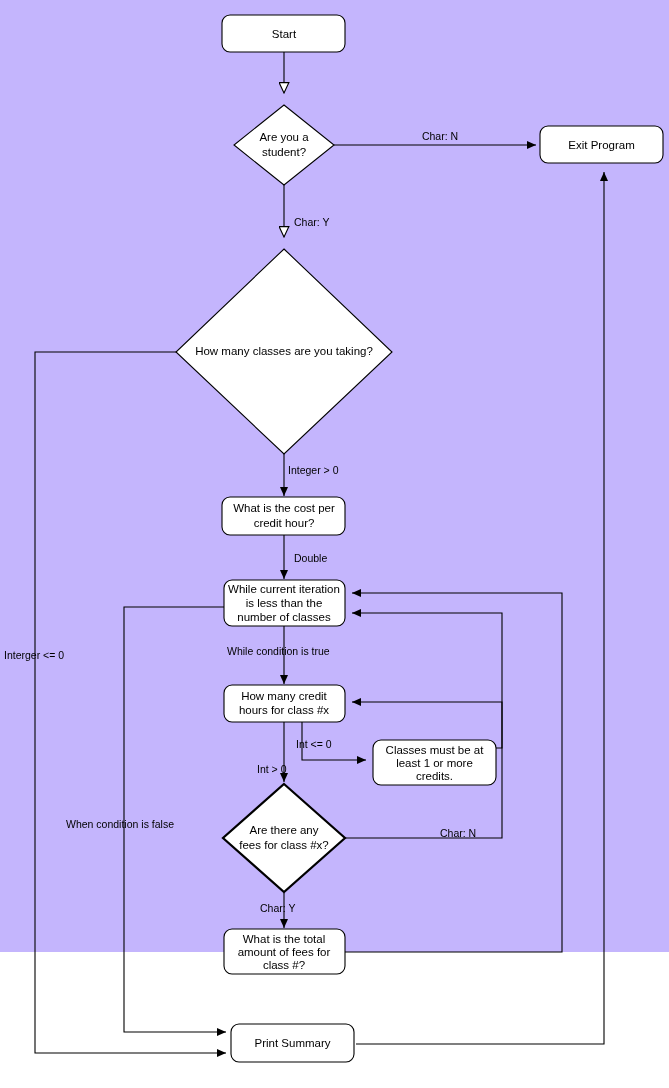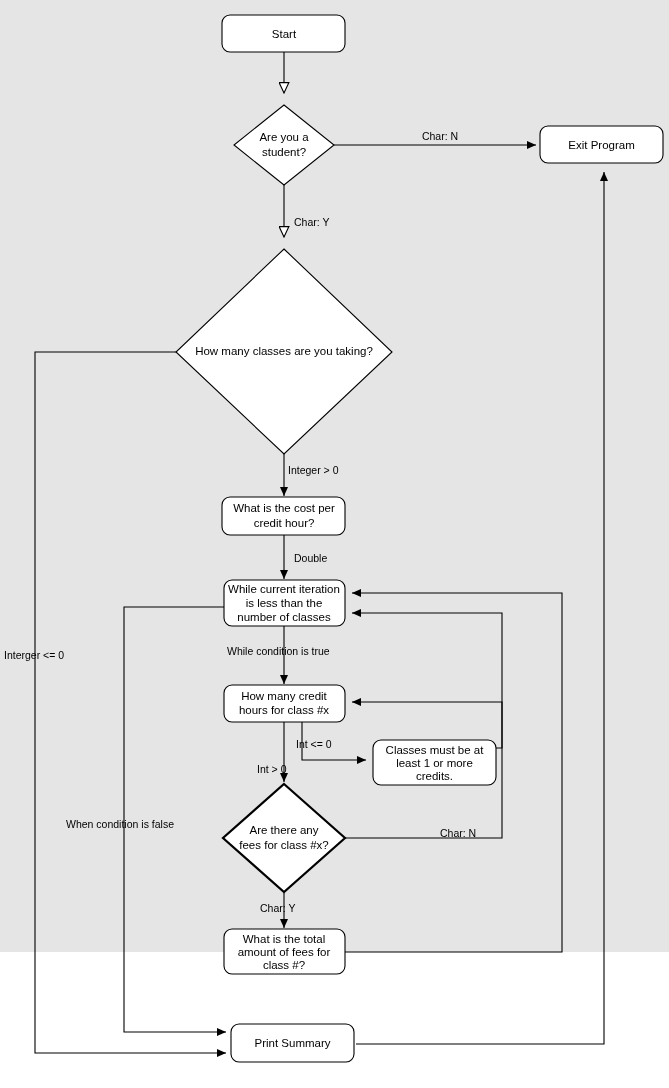--- a/index.html
+++ b/index.html
@@ -10,21 +10,21 @@
   body {
     width: 669px;
     height: 1088px;
     font-family: "Liberation Sans", sans-serif;
     overflow: hidden;
   }
   #flowchart-root {
     position: relative;
     width: 669px;
     height: 952px;
-    background: #e5e5e5;
+    background: #c4b5fd;
   }
   svg#flow {
     display: block;
     width: 669px;
     height: 1088px;
   }
   .node-shape {
     fill: #ffffff;
     stroke: #000000;
     stroke-width: 1.1;

